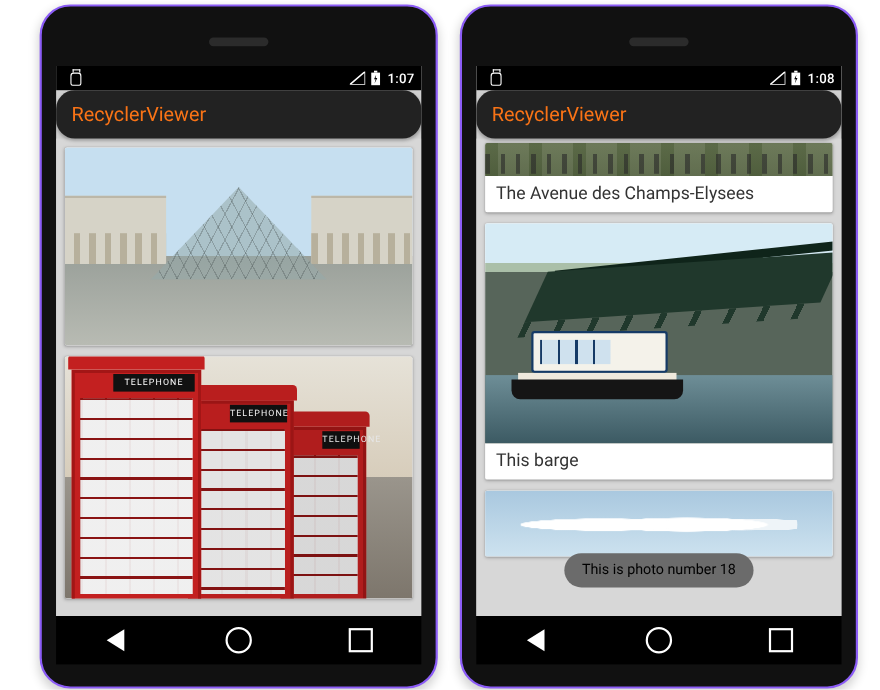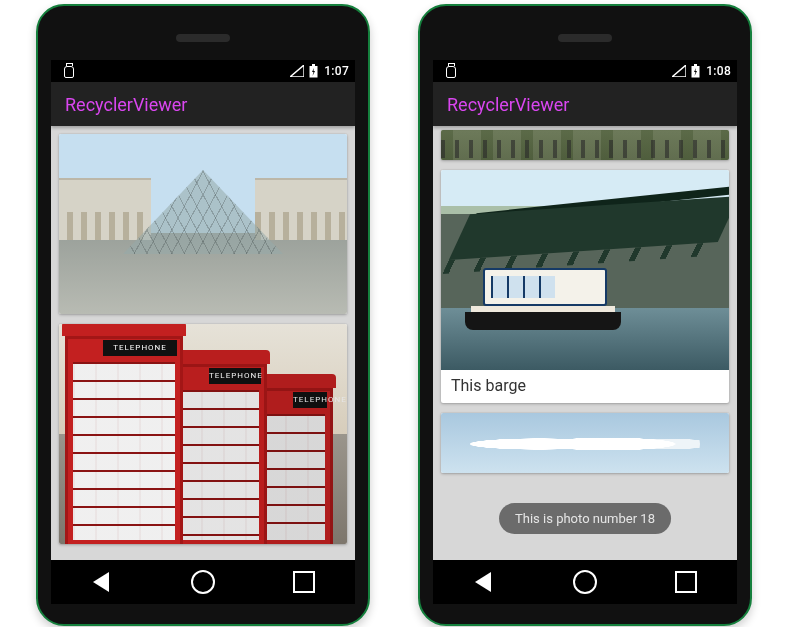--- a/index.html
+++ b/index.html
@@ -14,23 +14,24 @@
   .stage {
     position: relative;
     width: 800px;
     height: 627px;
   }
   .phone {
     position: absolute;
     width: 330px;
     height: 618px;
     background: #111;
-    border: 2px solid #15803d;
+    border: 2px solid #8b5cf6;
     border-radius: 28px;
     box-shadow: 0 4px 10px rgba(0,0,0,0.2);
+    padding-left: 28px;
   }
   .phone.left  { left: 36px;  top: 4px; }
   .phone.right { left: 418px; top: 4px; }
 
   .earpiece {
     position: absolute;
     top: 28px;
     left: 50%;
     transform: translateX(-50%);
     width: 54px;
@@ -72,29 +73,30 @@
   }
   .sb-debug::after {
     content: ""; position: absolute; left: 3.5px; top: -1px; width: 5px; height: 2px;
     border-top: 1px solid #fff; border-left: 1px solid #fff; border-right: 1px solid #fff;
   }
 
   
   .app-bar {
     height: 44px;
     background: #222;
-    color: #d946ef;
+    color: #f97316;
     display: flex;
     align-items: center;
     padding: 0 14px;
     font-size: 18px;
     font-weight: 400;
     box-shadow: 0 2px 3px rgba(0,0,0,0.25);
     position: relative;
     z-index: 5;
+    border-radius: 17px;
   }
 
   
   .content {
     position: absolute;
     left: 0; right: 0;
     top: 66px; 
     bottom: 0;
     background: #d7d7d7;
     overflow: hidden;
@@ -218,21 +220,21 @@
                 radial-gradient(ellipse at 60% 50%, #fff 0 34%, transparent 35%) ,
                 radial-gradient(ellipse at 80% 50%, #eef4f8 0 28%, transparent 29%);
   }
 
   
   .toast {
     position: absolute;
     left: 50%; transform: translateX(-50%);
     bottom: 26px;
     background: #6b6b6b;
-    color: #e5e5e5;
+    color: #000000;
     font-size: 13px;
     padding: 8px 16px;
     border-radius: 20px;
     white-space: nowrap;
     z-index: 50;
   }
 
   
   .navbar {
     position: absolute;
@@ -367,20 +369,21 @@
       <div class="app-bar">
         <span>RecyclerViewer</span>
       </div>
 
       <div class="content">
 
         <div class="card" style="margin-top:-4px;">
           <div class="photo scene sc-champs">
             <div class="ppl"></div>
           </div>
+          <div class="caption">The Avenue des Champs-Elysees</div>
         </div>
 
         <div class="card">
           <div class="photo scene sc-seine">
             <div class="trusstop"></div>
             <div class="bridge"></div>
             <div class="water"></div>
             <div class="boat">
               <div class="cabin"></div>
               <div class="deck"></div>

